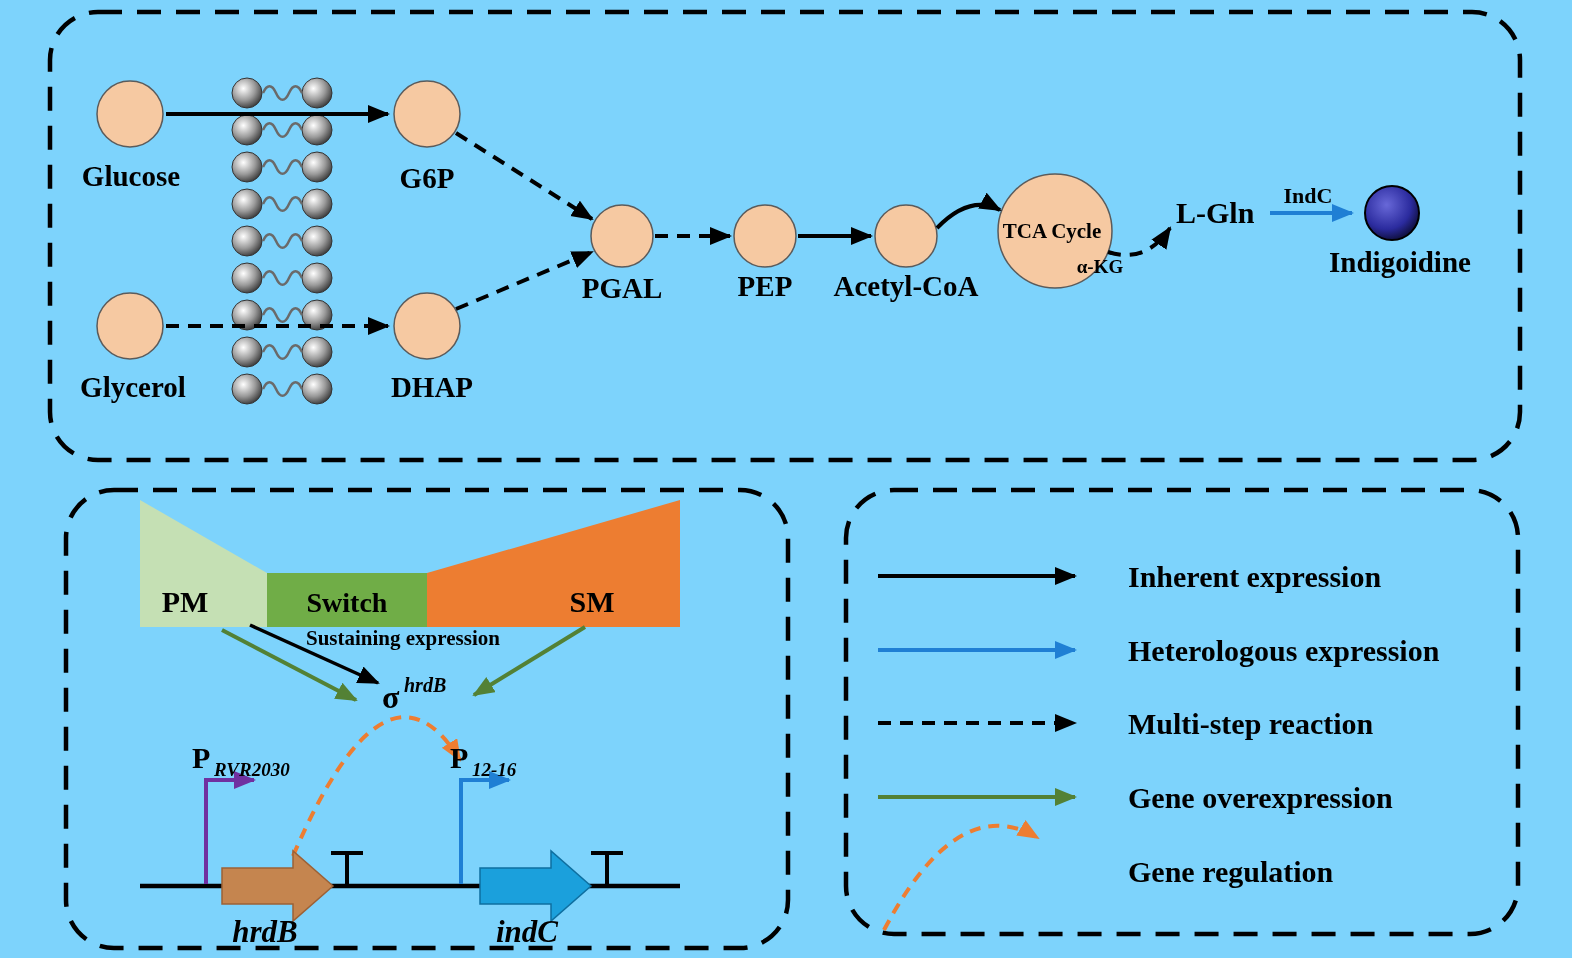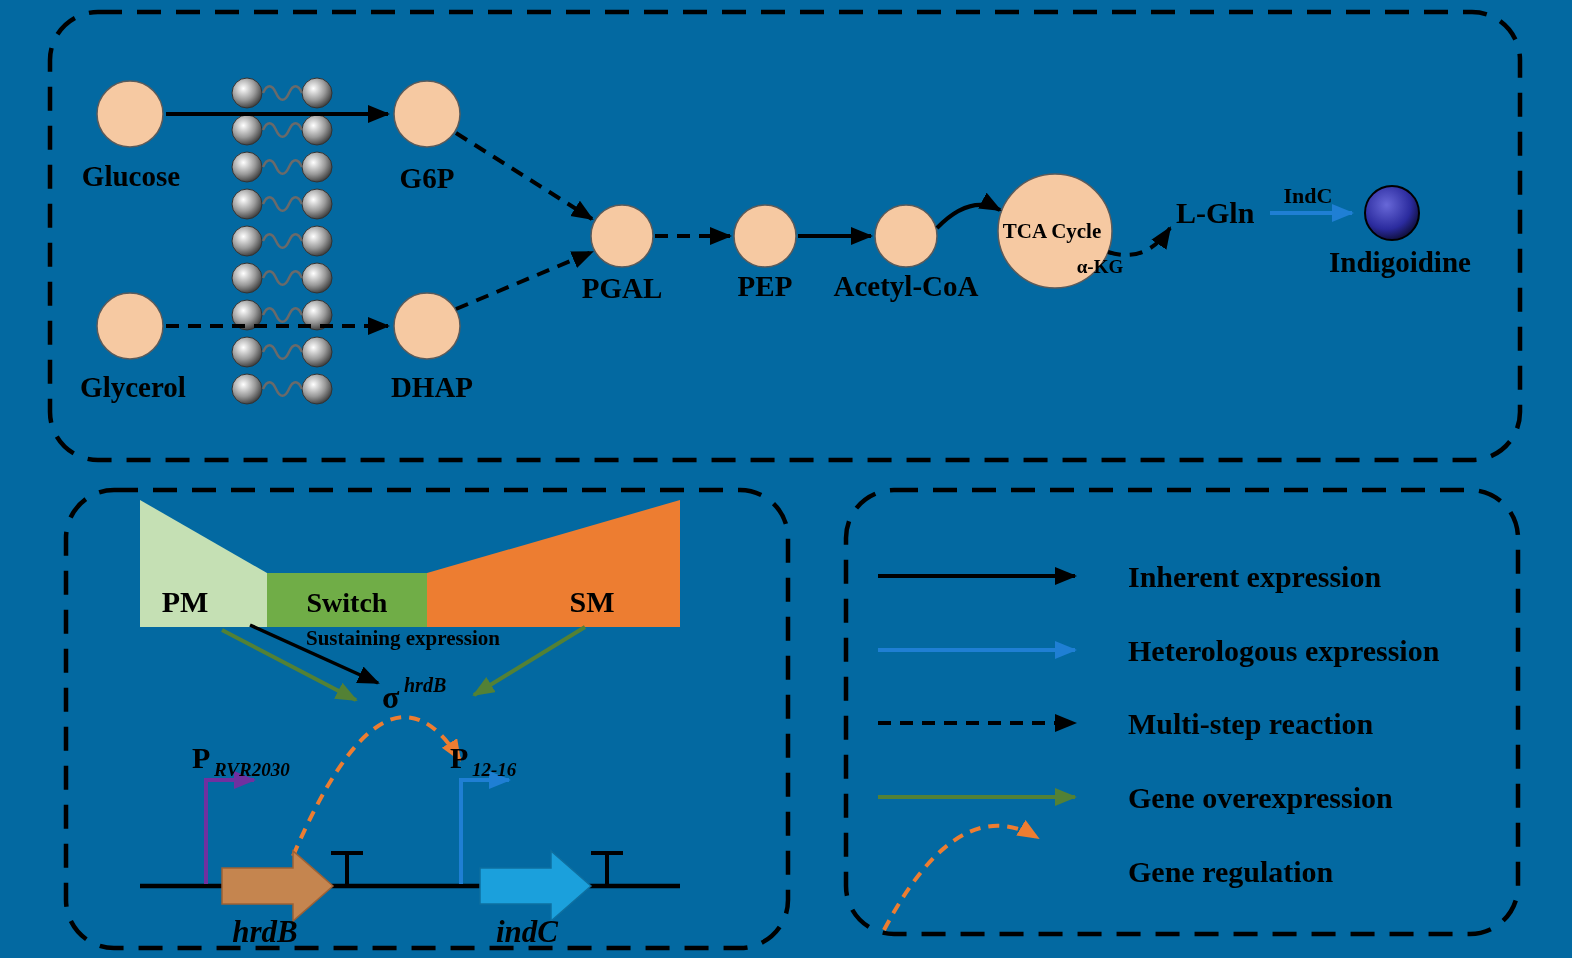--- a/index.html
+++ b/index.html
@@ -1,16 +1,16 @@
 <!DOCTYPE html>
 <html><head>
 <meta charset="utf-8">
 <style>
   html,body{margin:0;padding:0;background:#ffffff}
-  .stage{position:relative;width:1572px;height:958px;background:#0369a1;overflow:hidden}
+  .stage{position:relative;width:1572px;height:958px;background:#7dd3fc;overflow:hidden}
   svg{display:block}
   .t{font-family:"Liberation Serif",serif;font-weight:bold;fill:#000}
   .i{font-style:italic}
   .panel{fill:none;stroke:#000;stroke-width:4.5;stroke-dasharray:24 15}
   .metab{stroke:#5b5b5b;stroke-width:1.5}
   .arrow{fill:none;stroke:#000;stroke-width:4}
   .arrow.thin{stroke-width:3.5}
   .dash{stroke-dasharray:13 9}
   .blue{stroke:#1F7FD4}
   .green{stroke:#538135}

